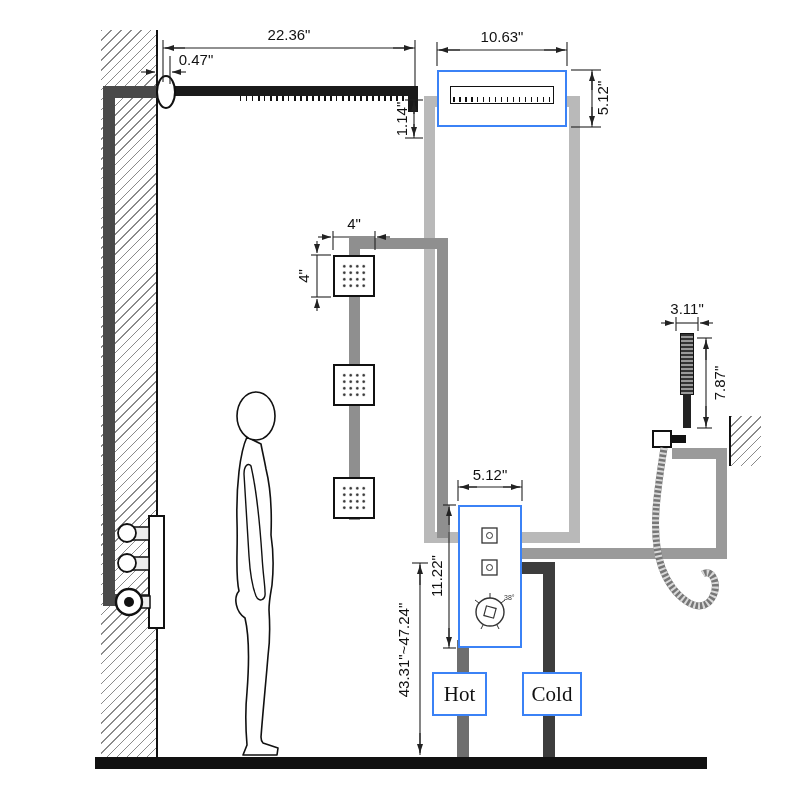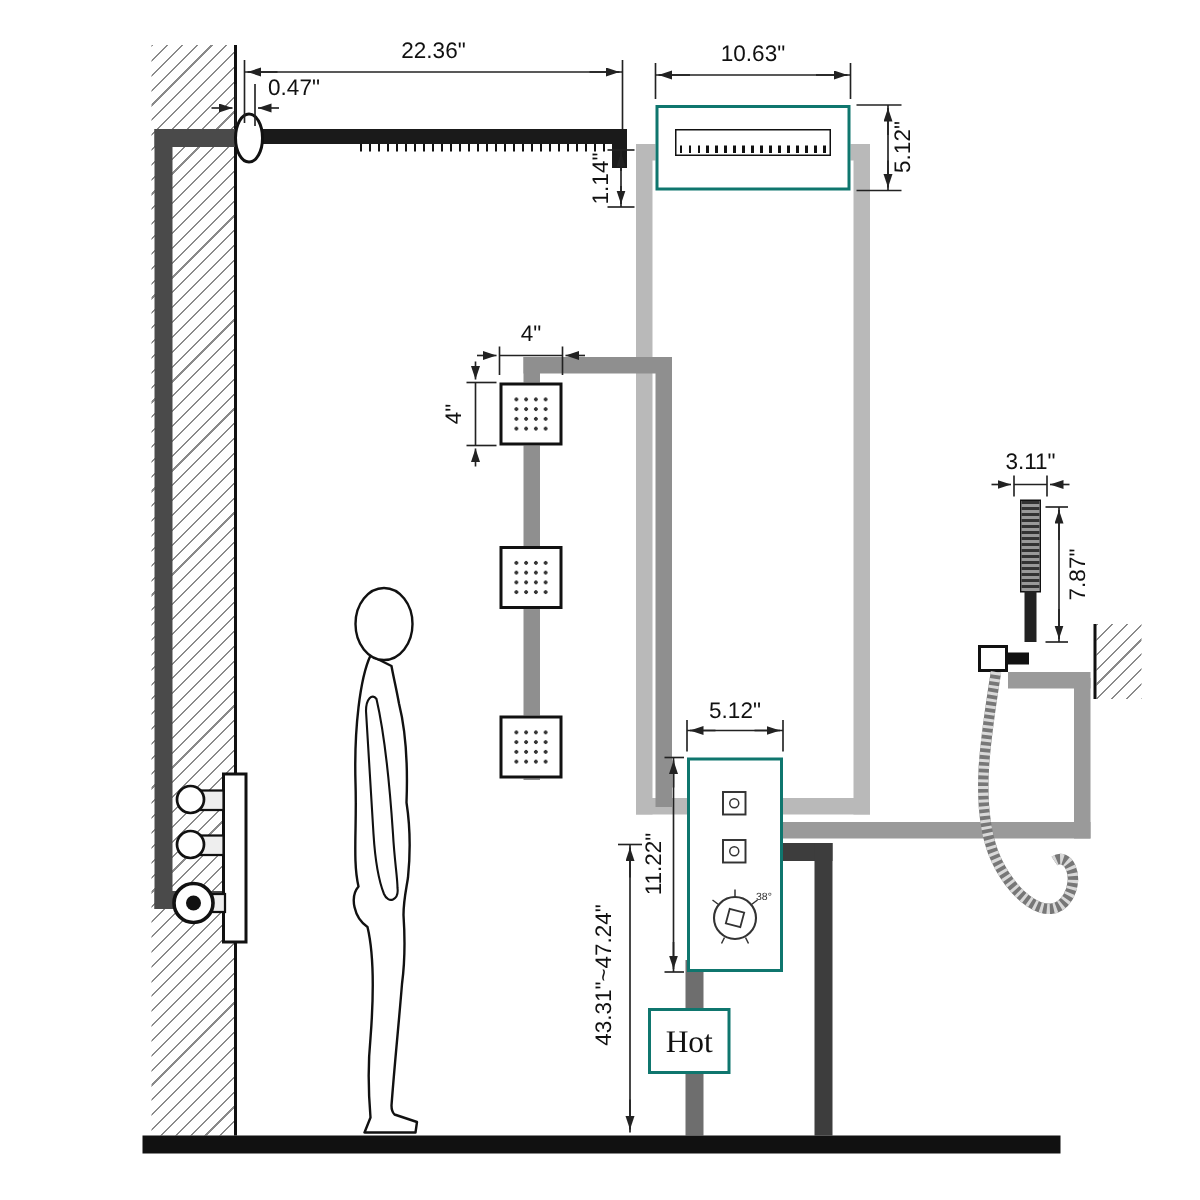--- a/index.html
+++ b/index.html
@@ -6,21 +6,21 @@
   .canvas{position:relative;width:800px;height:800px;background:#fff;overflow:hidden;
           font-family:"Liberation Sans",sans-serif;color:#111;}
   .abs{position:absolute;}
   .pipe{position:absolute;}
   .hatch{position:absolute;background:repeating-linear-gradient(135deg,#8a8a8a 0 1px,transparent 1px 7px);}
   .wallline{position:absolute;background:#111;}
   .jet{position:absolute;width:42px;height:42px;background:#fff;border:2px solid #111;box-sizing:border-box;}
   .jet::after{content:"";position:absolute;inset:5px;
       background-image:radial-gradient(circle,#333 1.2px,transparent 1.4px);
       background-size:6.5px 6.5px;background-position:1px 1px;}
-  .box{position:absolute;background:#fff;border:2px solid #0f766e;box-sizing:border-box;
+  .box{position:absolute;background:#fff;border:2px solid #3b82f6;box-sizing:border-box;
        display:flex;align-items:center;justify-content:center;}
   .supply-label{font-family:"Liberation Serif",serif;font-size:21px;}
   .lbl{position:absolute;transform:translate(-50%,-50%);font-size:15px;white-space:nowrap;}
   .lbl.v{transform:translate(-50%,-50%) rotate(-90deg);}
   .ticks{position:absolute;background:repeating-linear-gradient(90deg,#111 0 1.5px,transparent 1.5px 6px);}
   svg.overlay{position:absolute;left:0;top:0;}
   svg .dim{stroke:#222;stroke-width:1.1;fill:none;}
 </style>
 </head>
 <body>
@@ -64,20 +64,23 @@
   <div class="ticks" style="left:453px;top:97px;width:98px;height:5px;"></div>
 
   <div class="jet" style="left:333px;top:255px;"></div>
   <div class="jet" style="left:333px;top:364px;"></div>
   <div class="jet" style="left:333px;top:477px;"></div>
 
   <div class="box" style="left:458px;top:505px;width:64px;height:143px;"></div>
 
   <div class="box" style="left:432px;top:672px;width:55px;height:44px;">
     <span class="supply-label">Hot</span>
+  </div>
+  <div class="box" style="left:522px;top:672px;width:60px;height:44px;">
+    <span class="supply-label">Cold</span>
   </div>
 
   <div class="abs" style="left:680px;top:333px;width:14px;height:62px;background:repeating-linear-gradient(180deg,#333 0 2px,#999 2px 4px);border:1px solid #111;box-sizing:border-box;"></div>
   <div class="abs" style="left:683px;top:394px;width:8px;height:34px;background:#222;"></div>
   <div class="abs" style="left:652px;top:430px;width:20px;height:18px;background:#fff;border:2px solid #111;box-sizing:border-box;"></div>
   <div class="abs" style="left:670px;top:435px;width:16px;height:8px;background:#111;"></div>
 
   <svg class="overlay" width="800" height="800" viewBox="0 0 800 800">
     <defs>
       <marker id="ar" markerWidth="10" markerHeight="8" refX="9" refY="3" orient="auto" markerUnits="userSpaceOnUse">

